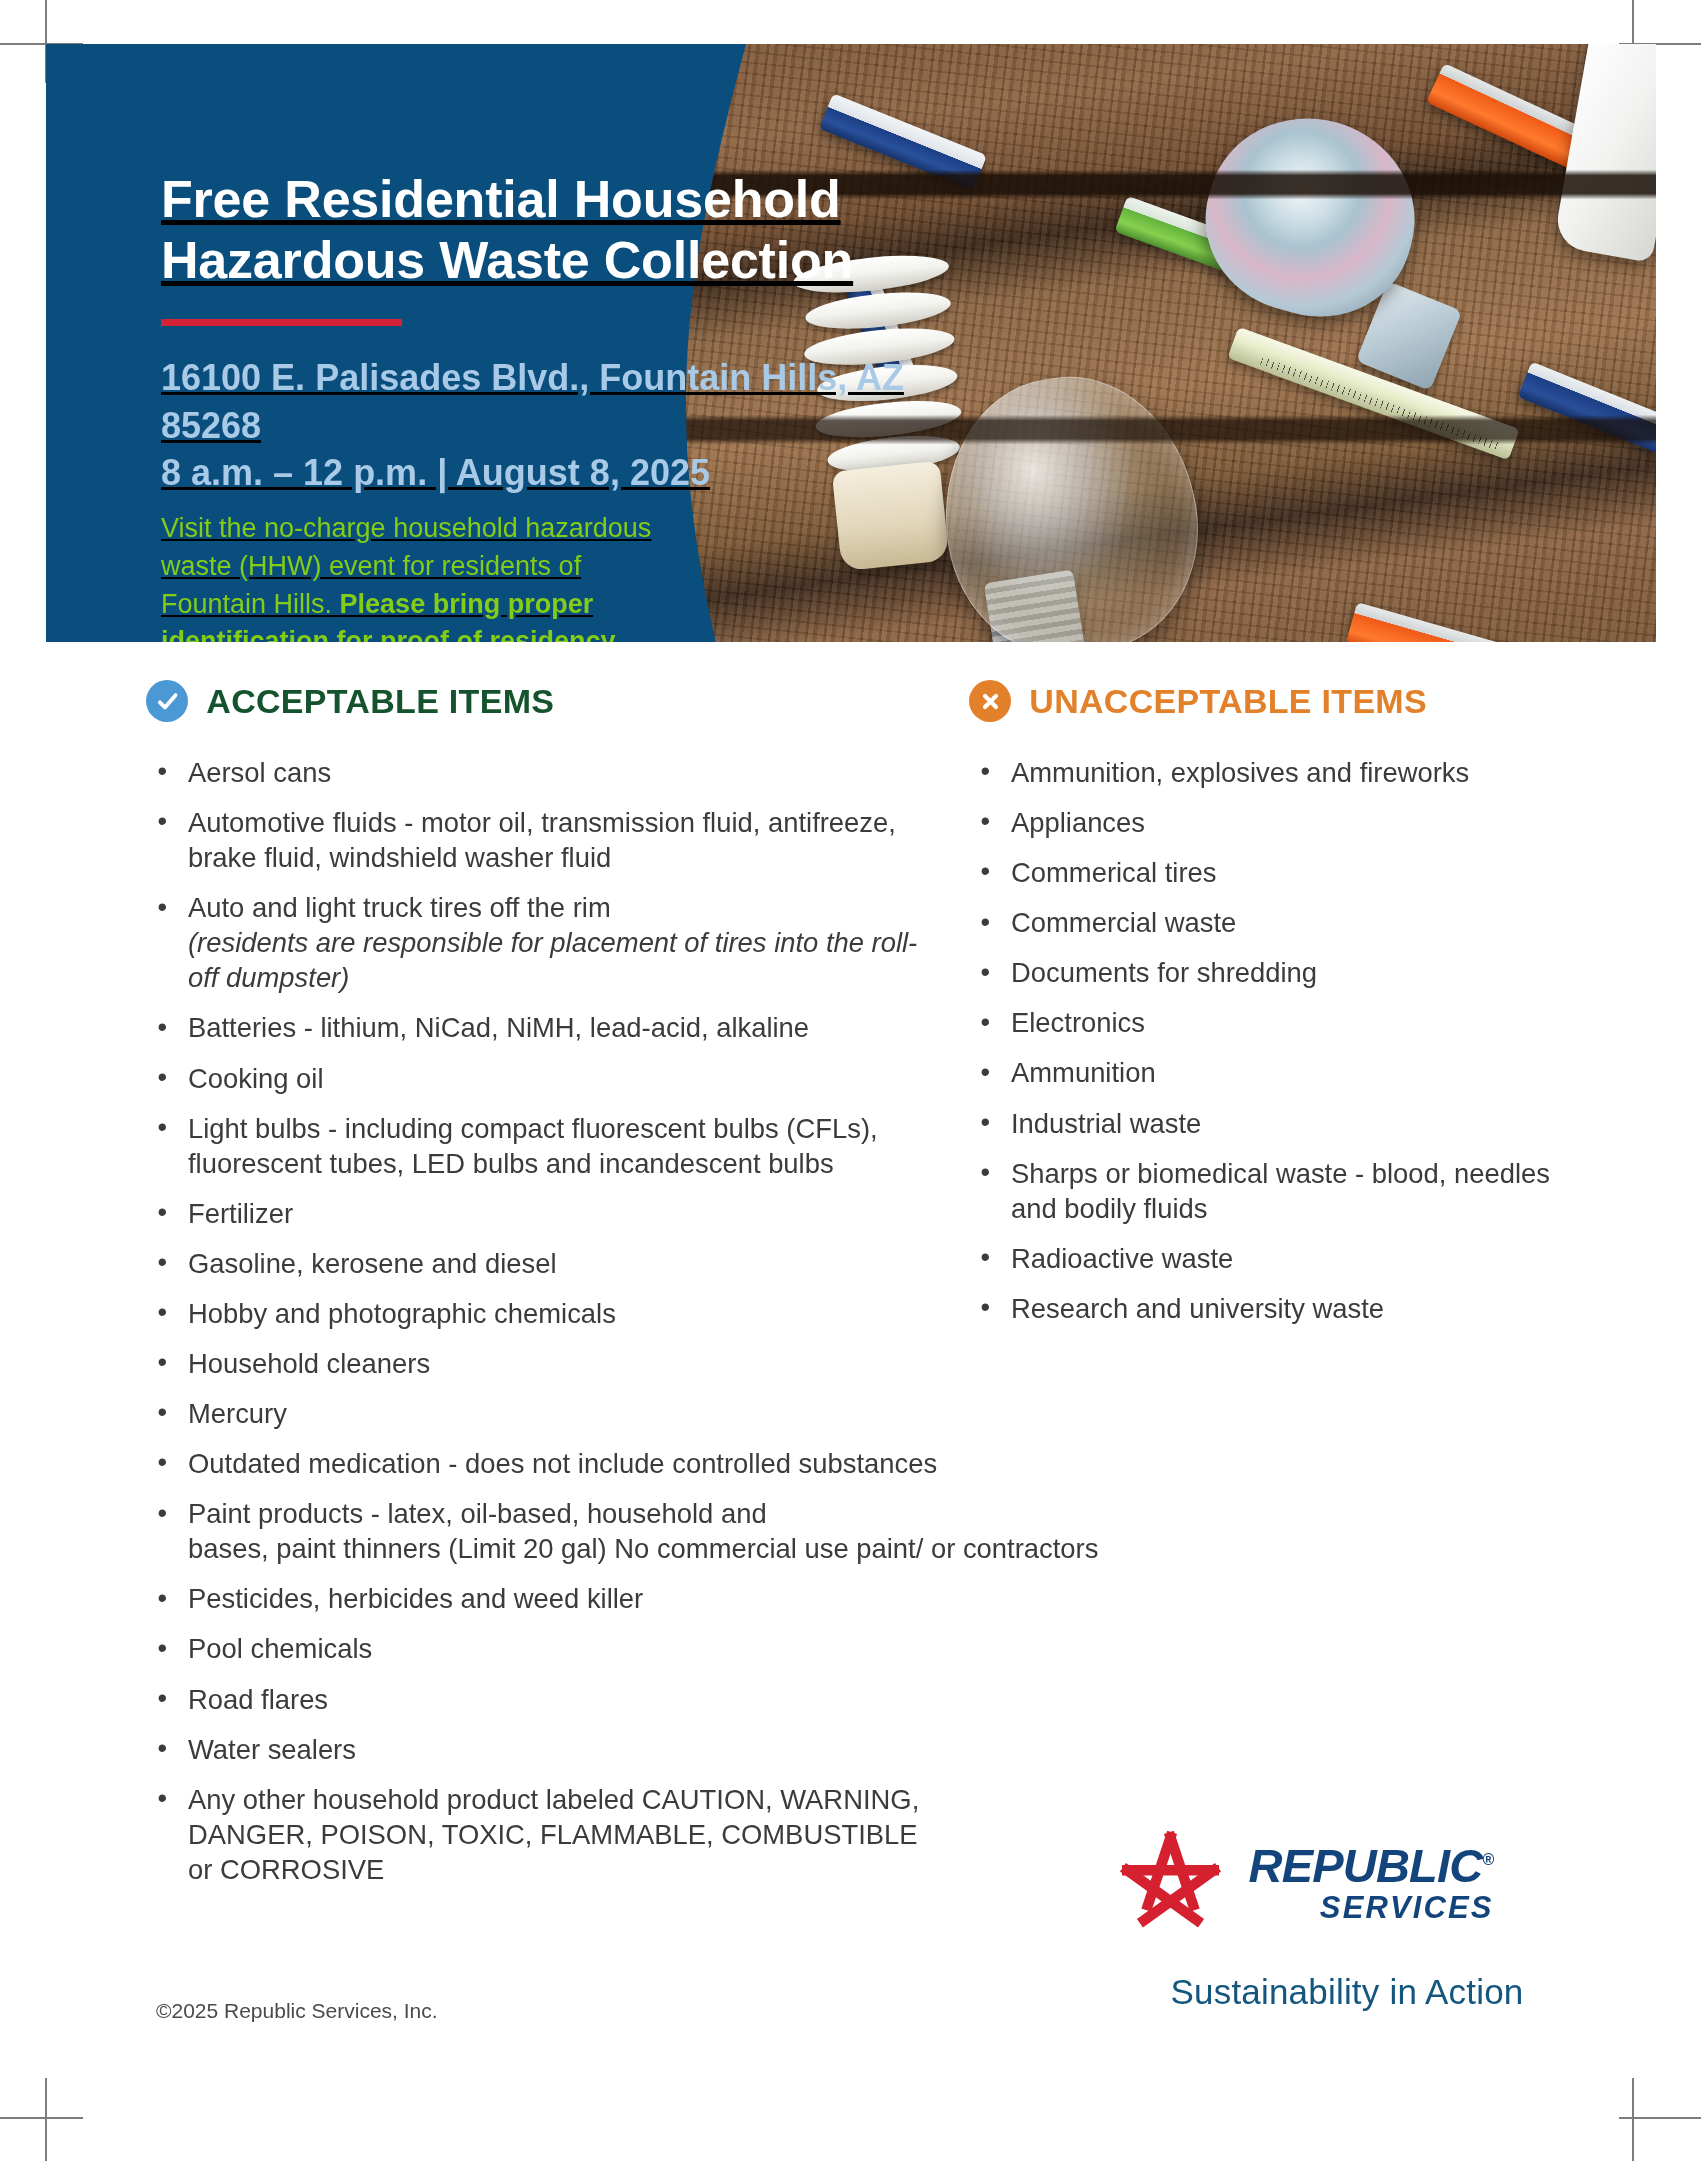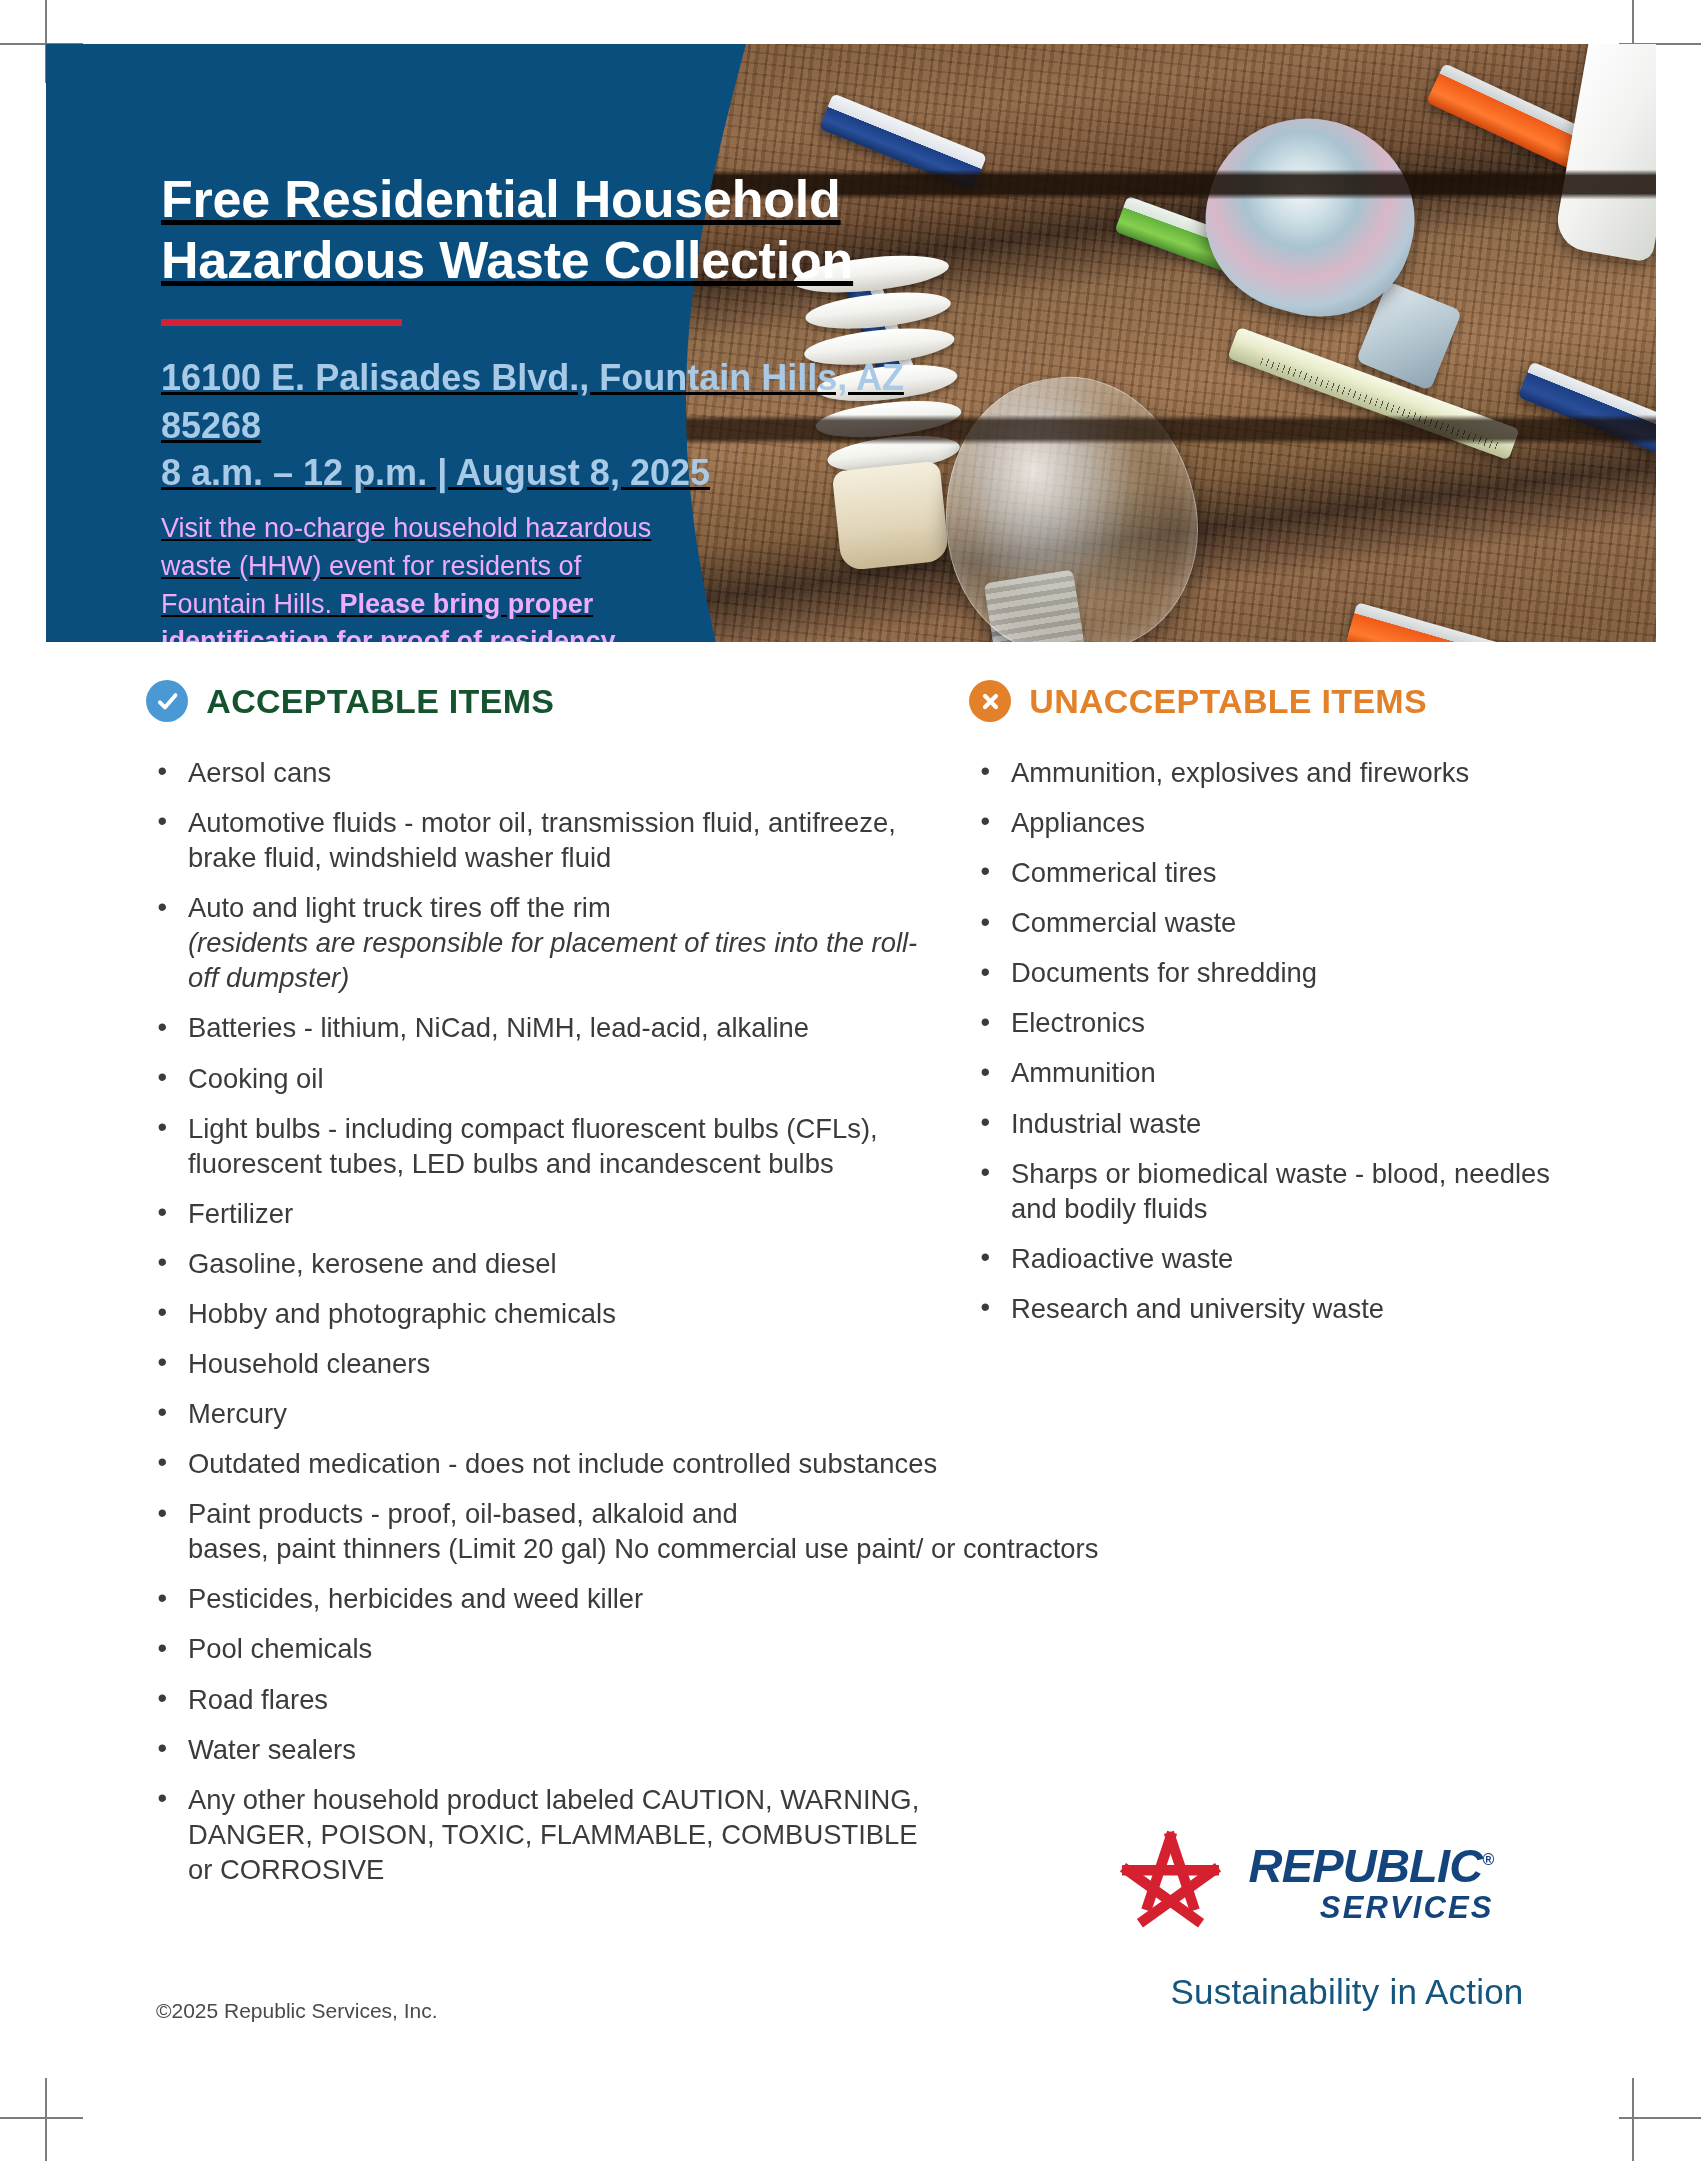--- a/index.html
+++ b/index.html
@@ -190,21 +190,21 @@
     background: #d32235;
     margin: 27px 0 28px 0;
   }
   .h-addr, .h-time {
     color: #a9cae7;
     font-size: 36px;
     font-weight: bold;
     line-height: 1.32;
   }
   .h-body {
-    color: #f0abfc;
+    color: #84cc16;
     font-size: 27px;
     line-height: 1.40;
     margin-top: 13.3px;
     max-width: 515px;
   }
   .h-body b { font-weight: bold; }
 
   
   .columns {
     position: absolute;
@@ -404,21 +404,21 @@
         <li><span>Auto and light truck tires off the rim</span><span class="note">(residents are responsible for placement of tires into the roll-off dumpster)</span></li>
         <li><span>Batteries - lithium, NiCad, NiMH, lead-acid, alkaline</span></li>
         <li><span>Cooking oil</span></li>
         <li><span>Light bulbs - including compact fluorescent bulbs (CFLs), fluorescent tubes, LED bulbs and incandescent bulbs</span></li>
         <li><span>Fertilizer</span></li>
         <li><span>Gasoline, kerosene and diesel</span></li>
         <li><span>Hobby and photographic chemicals</span></li>
         <li><span>Household cleaners</span></li>
         <li><span>Mercury</span></li>
         <li><span>Outdated medication - does not include controlled substances</span></li>
-        <li><span>Paint products - proof, oil-based, alkaloid and</span><span class="wide">bases, paint thinners (Limit 20 gal) No commercial use paint/ or contractors</span></li>
+        <li><span>Paint products - latex, oil-based, household and</span><span class="wide">bases, paint thinners (Limit 20 gal) No commercial use paint/ or contractors</span></li>
         <li><span>Pesticides, herbicides and weed killer</span></li>
         <li><span>Pool chemicals</span></li>
         <li><span>Road flares</span></li>
         <li><span>Water sealers</span></li>
         <li><span>Any other household product labeled CAUTION, WARNING, DANGER, POISON, TOXIC, FLAMMABLE, COMBUSTIBLE or CORROSIVE</span></li>
       </ul>
   </div>
 
   <div class="col col-right">
     <div class="sec-head">

